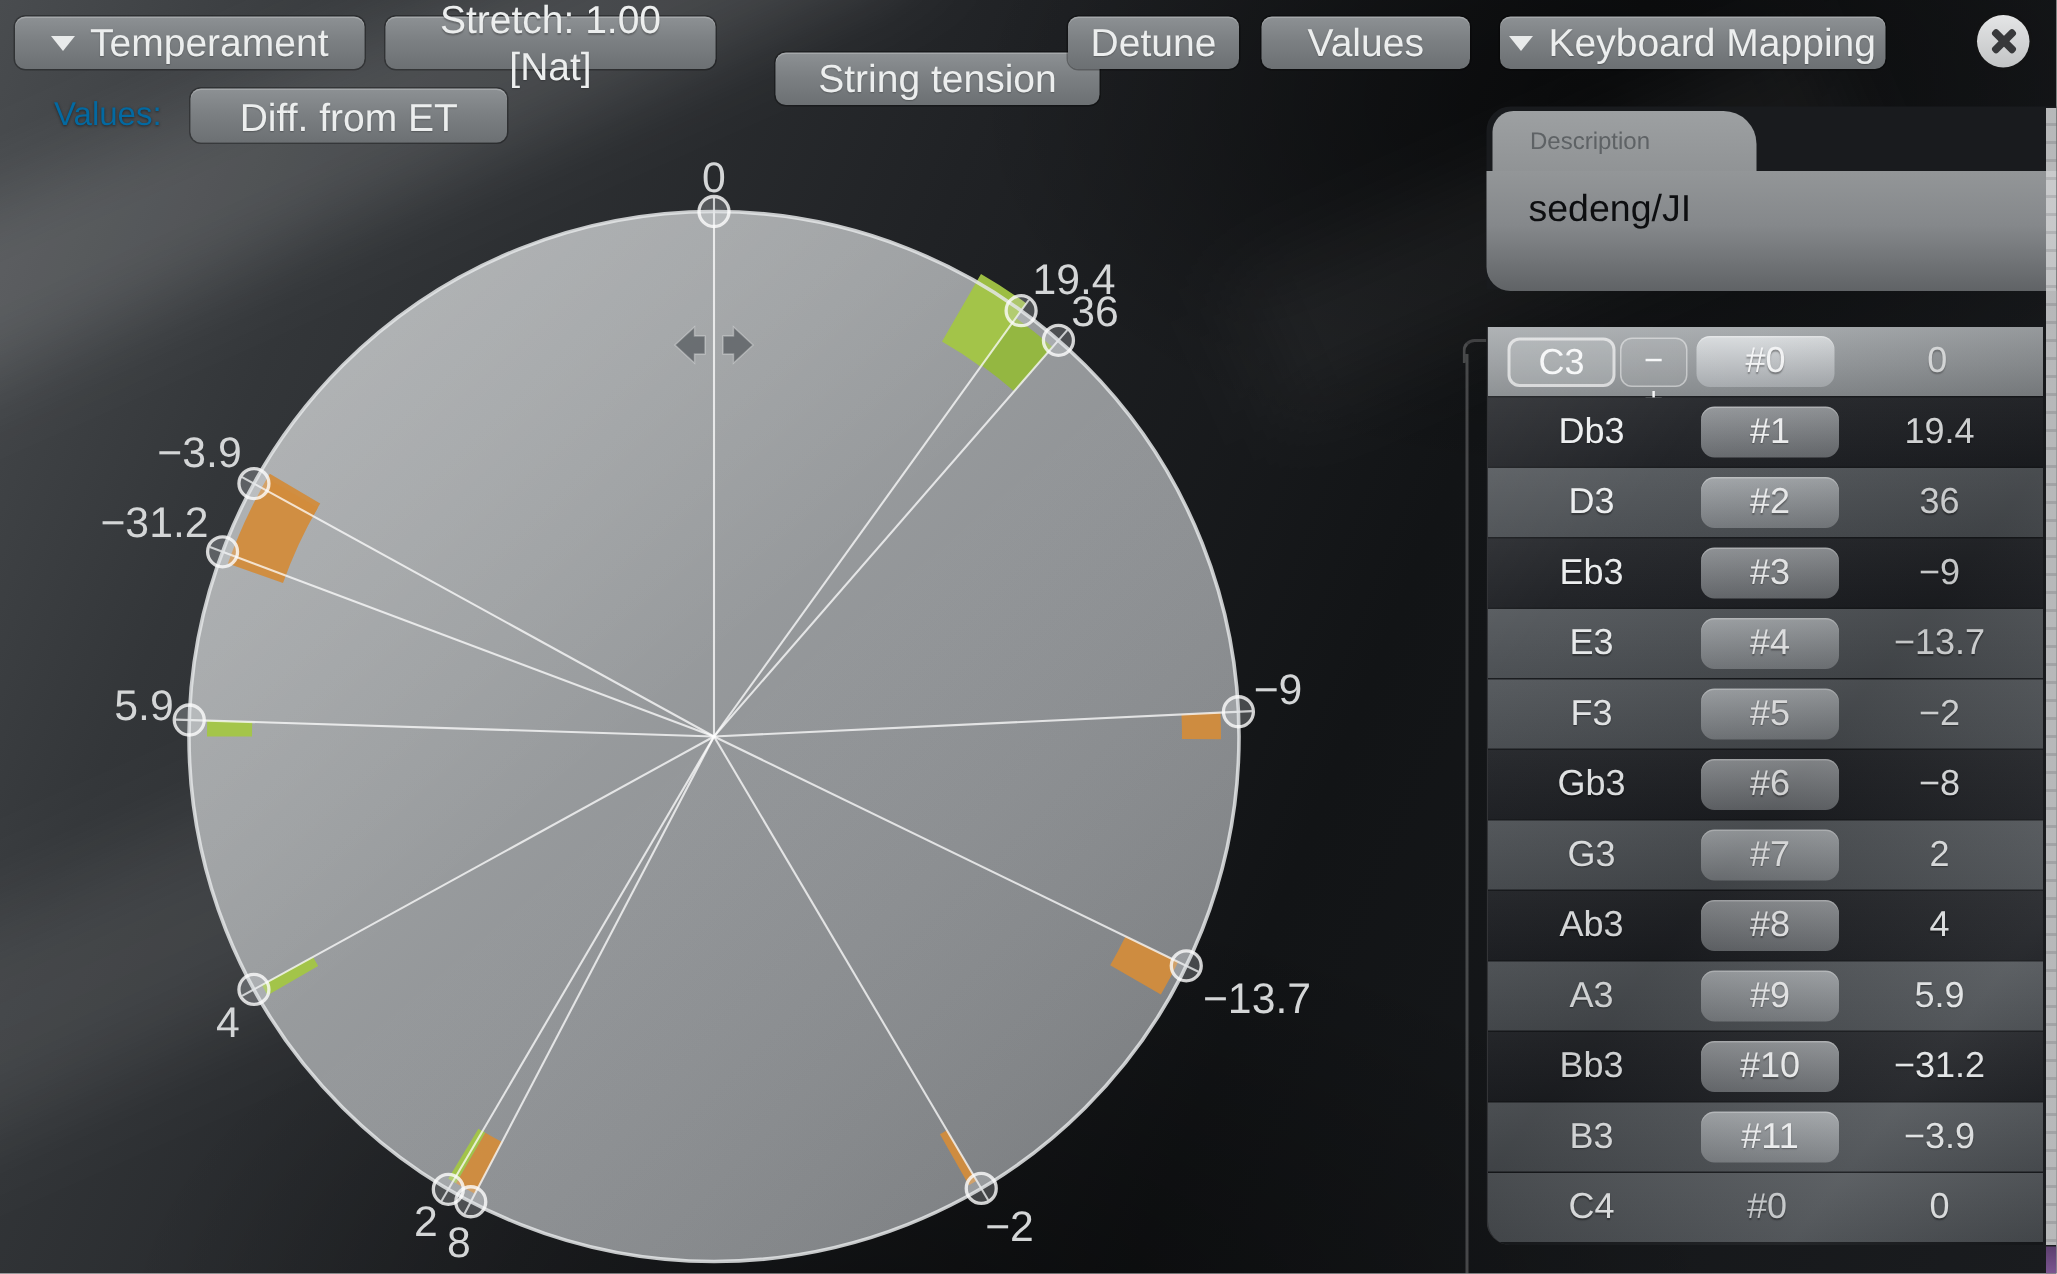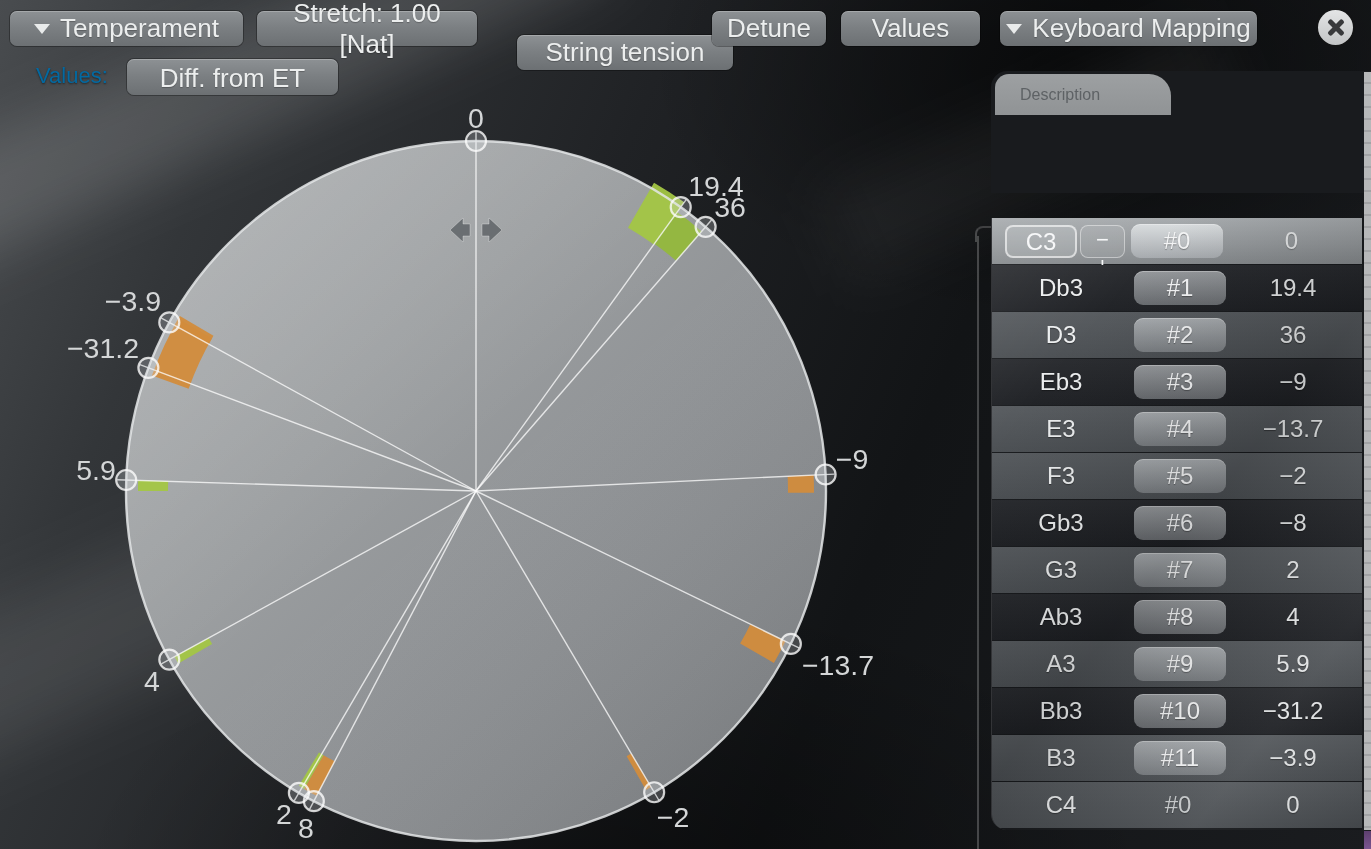--- a/index.html
+++ b/index.html
@@ -204,20 +204,21 @@
   <span class="x-icon"></span>
 </div>
 
 <span class="values-label">Values:</span>
 <button class="tb-btn values-btn">
   <span>Diff. from ET</span>
 </button>
 
 <div class="desc-wrap">
   <div class="desc-tab">Description</div>
+  <div class="desc-content">sedeng/JI</div>
 </div>
 
 <div class="table-panel" id="map-table">
     <div class="row row-selected">
       <button class="note-btn">C3</button>
       <button class="pm-btn">− +</button>
       <button class="idx-btn">#0</button>
       <div class="val-cell">0</div>
     </div>
     <div class="row row-black">

